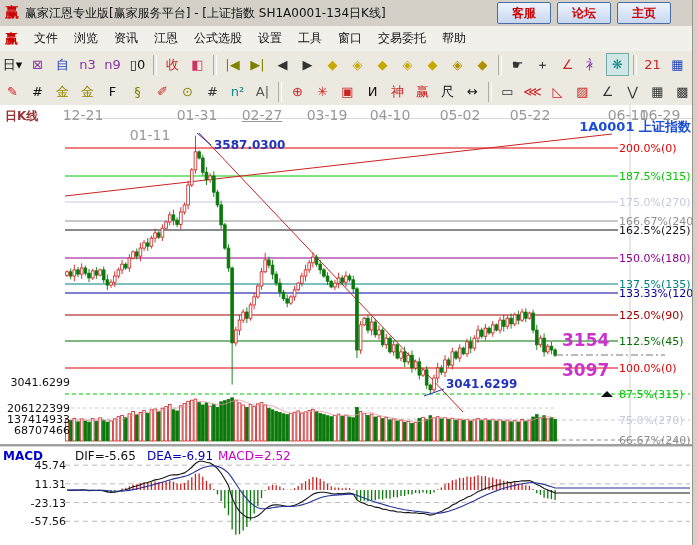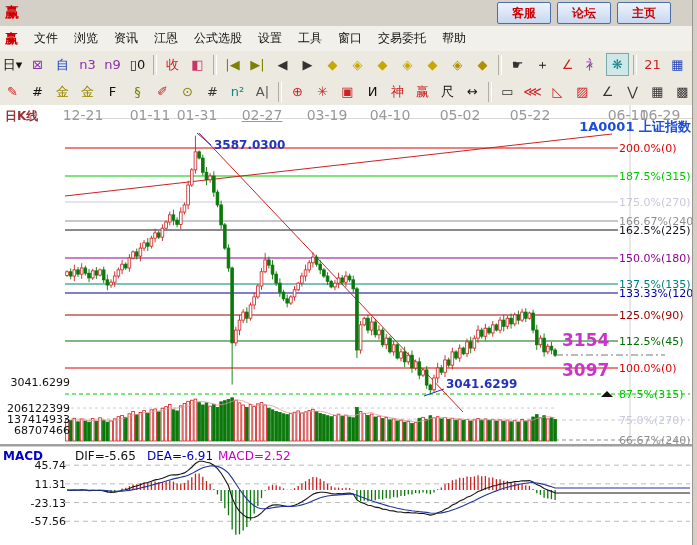--- a/index.html
+++ b/index.html
@@ -49,20 +49,21 @@
   #window-right{position:absolute;right:0;top:0;width:4px;height:545px;background:#d4d0c8;
                 border-left:1px solid #9a968e;}
 </style>
 </head>
 <body>
 
 <div id="app">
 
   <div id="titlebar">
     <span id="title-logo">赢</span>
+    <span id="title-text">赢家江恩专业版[赢家服务平台] - [上证指数  SH1A0001-134日K线]</span>
     <div id="title-buttons">
       <div class="tbtn">客服</div>
       <div class="tbtn">论坛</div>
       <div class="tbtn">主页</div>
     </div>
   </div>
 
   <div id="menubar">
     <span id="menu-logo">赢</span>
   <div class="menu-item">文件</div>
@@ -748,21 +749,21 @@
     <div id="ann-high" class="lbl">3587.0300</div>
     <div id="ann-low" class="lbl">3041.6299</div>
     <div id="price-hi" class="lbl">3154</div>
     <div id="price-lo" class="lbl">3097</div>
     <div id="min-price-lbl" class="lbl axis-lbl">3041.6299</div>
     <div id="macd-title" class="lbl">MACD</div>
     <div id="macd-dif" class="lbl">DIF=-5.65</div>
     <div id="macd-dea" class="lbl">DEA=-6.91</div>
     <div id="macd-val" class="lbl">MACD=2.52</div>
   <div class="lbl date-lbl" style="left: 61px;">12-21</div>
-      <div class="lbl date-lbl" style="left: 128px;">01-11</div>
+      <div class="lbl date-lbl" style="left: 128px; margin-top: 20px;">01-11</div>
       <div class="lbl date-lbl" style="left: 175px;">01-31</div>
       <div class="lbl date-lbl" style="left: 240px; text-decoration: underline;">02-27</div>
       <div class="lbl date-lbl" style="left: 305px;">03-19</div>
       <div class="lbl date-lbl" style="left: 368px;">04-10</div>
       <div class="lbl date-lbl" style="left: 438px;">05-02</div>
       <div class="lbl date-lbl" style="left: 508px;">05-22</div>
       <div class="lbl date-lbl" style="left: 606px;">06-11</div>
       <div class="lbl date-lbl" style="left: 638px;">06-29</div>
       <div class="lbl gann-lbl" style="top: 37px; color: rgb(224, 0, 0);">200.0%(0)</div>
       <div class="lbl gann-lbl" style="top: 65px; color: rgb(0, 200, 0);">187.5%(315)</div>

